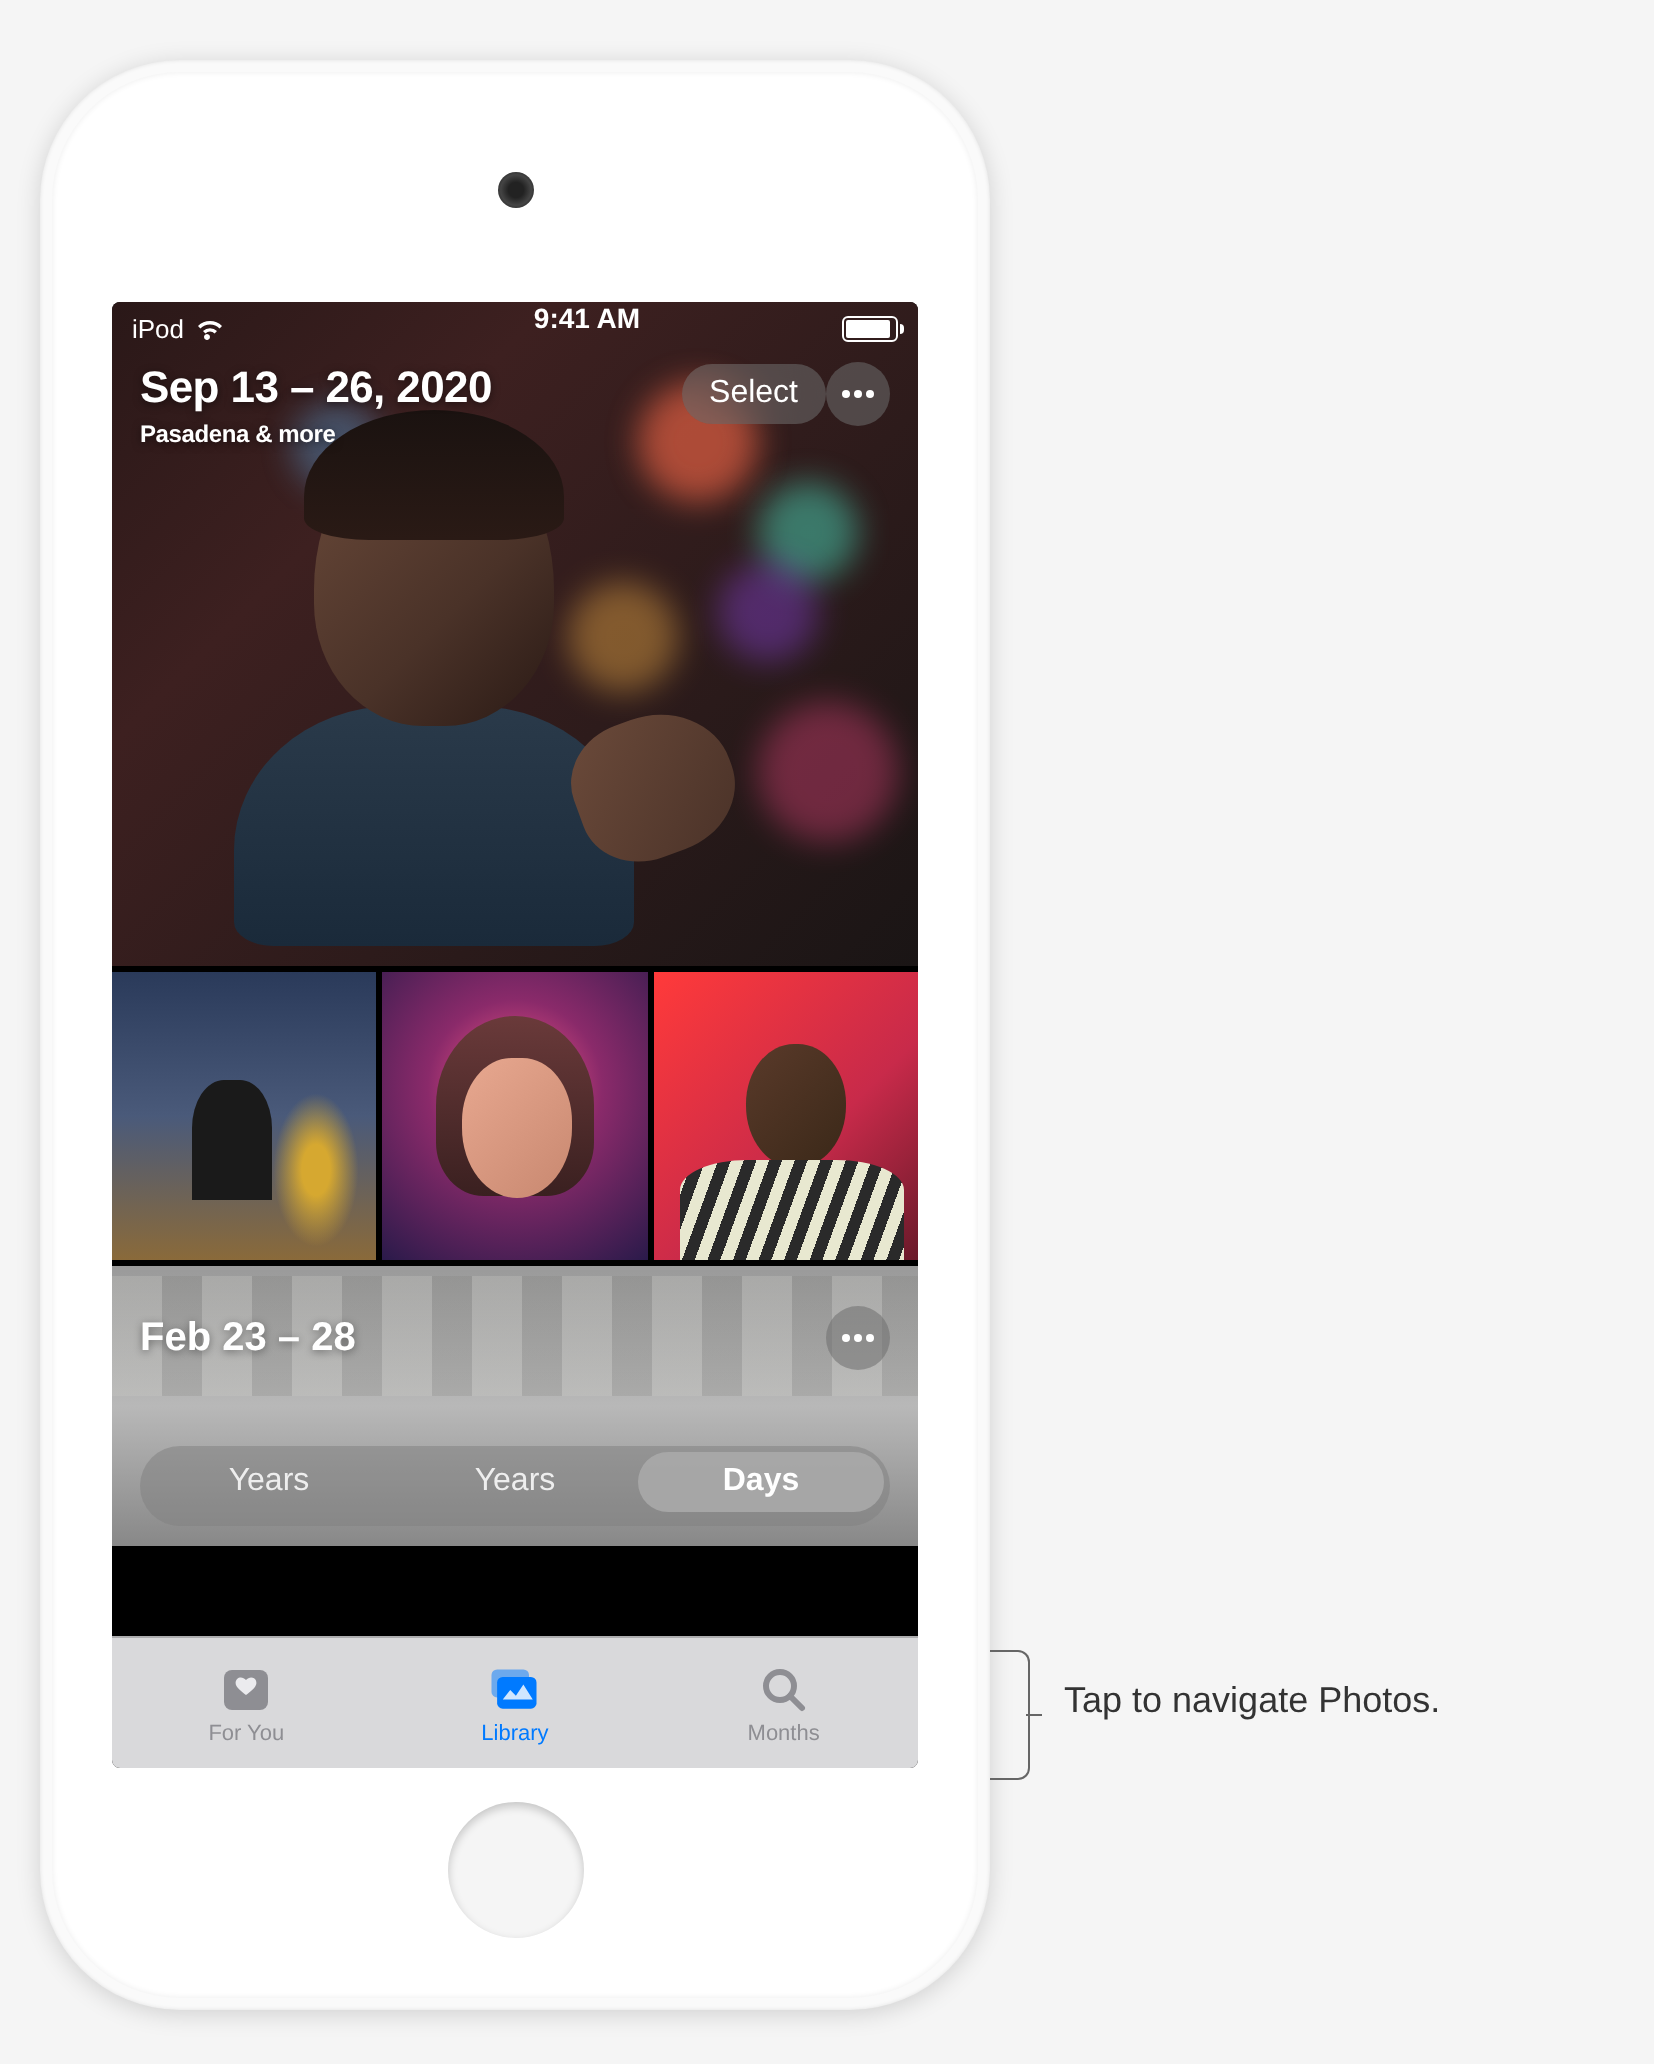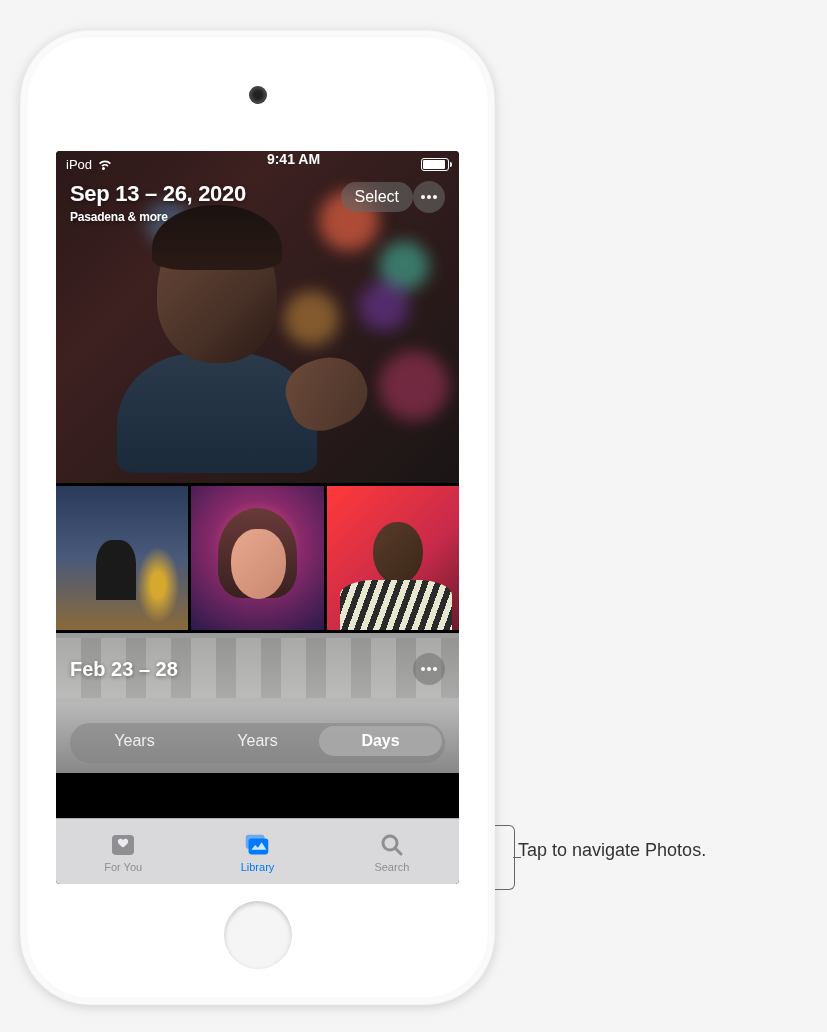--- a/index.html
+++ b/index.html
@@ -253,21 +253,21 @@
       justify-content: center;
       gap: 2px;
       color: #8e8e93;
       font-size: 11px;
     }
     .tab.active { color: #007aff; }
     .tab-icon { width: 30px; height: 28px; display: flex; align-items: center; justify-content: center; }
 
     .callout {
       position: absolute;
-      left: 518px;
+      left: 532px;
       top: 840px;
       font-size: 18px;
       color: #333;
       font-family: -apple-system, sans-serif;
     }
     .callout-bracket {
       position: absolute;
       left: 495px;
       top: 825px;
       width: 20px;
@@ -406,21 +406,21 @@
           </div>
           <span>Library</span>
         </div>
         <div class="tab">
           <div class="tab-icon">
             <svg width="28" height="26" viewBox="0 0 28 26" fill="none" stroke="#8e8e93" stroke-width="3">
               <circle cx="12" cy="11" r="7"></circle>
               <line x1="17" y1="16" x2="23" y2="22" stroke-linecap="round"></line>
             </svg>
           </div>
-          <span>Search</span>
+          <span>Months</span>
         </div>
       </div>
 
     </div>
   </div>
 </div>
 
 <div class="callout-bracket"></div>
 <div class="callout-line"></div>
 <div class="callout">Tap to navigate Photos.</div>

